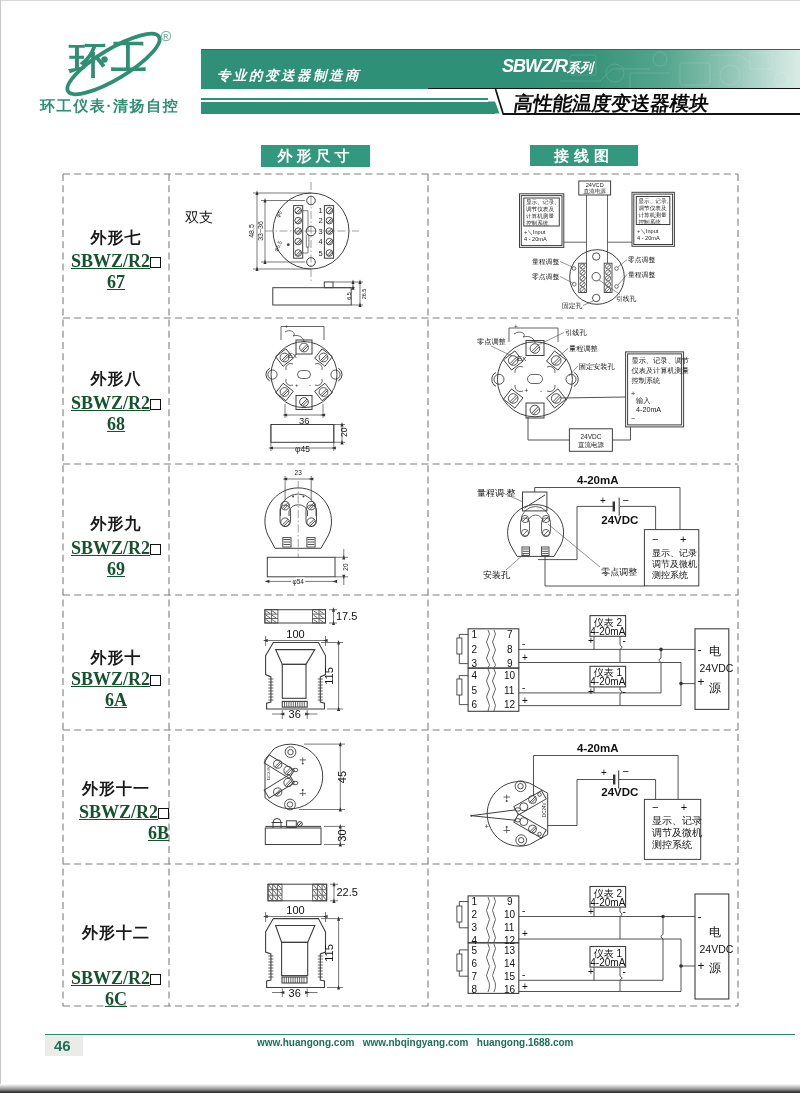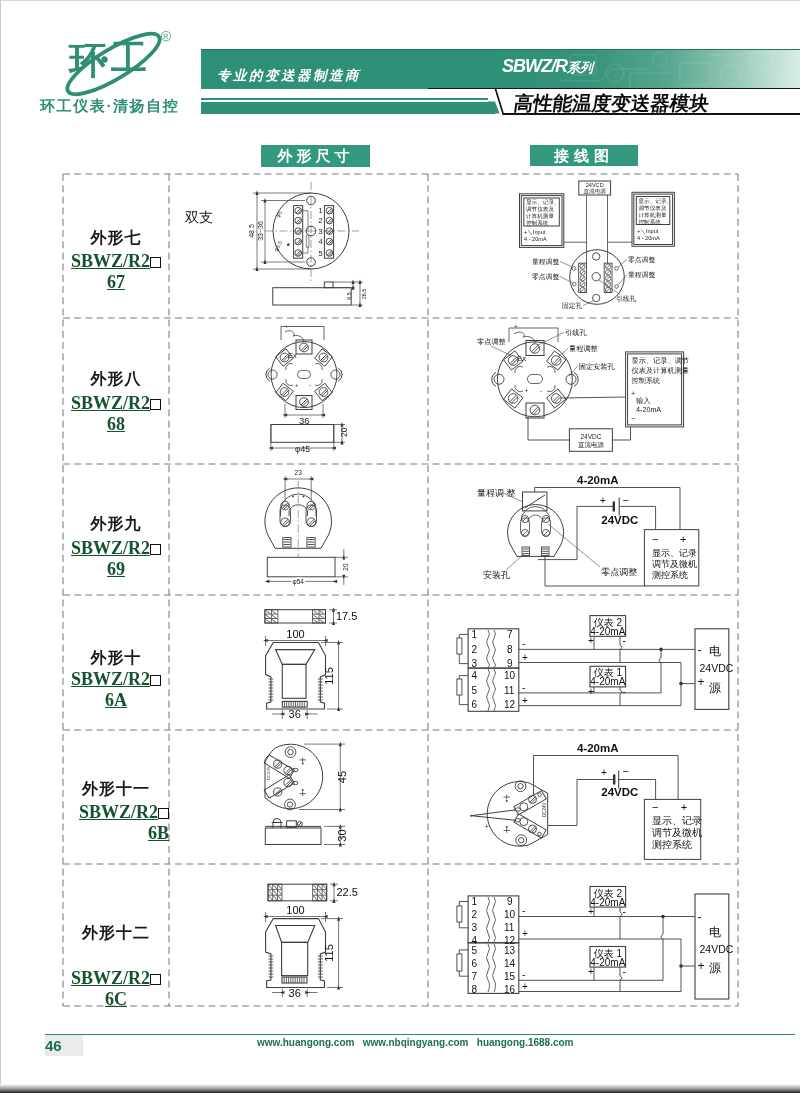--- a/index.html
+++ b/index.html
@@ -1051,14 +1051,14 @@
 <text x="94" y="114">-</text>
 <text x="94" y="126">+</text>
 <text x="160" y="51">+</text>
 <text x="194.5" y="51">-</text>
 <text x="160" y="111">+</text>
 <text x="194.5" y="111">-</text>
 </g>
 </svg>
 
 <div class="abs" style="left:45px;top:1033.5px;width:750px;height:1.6px;background:#2a8a6e;"></div>
-<div class="abs" style="left:45px;top:1035px;width:38px;height:21px;background:#ebebe9;color:#1c6f58;font-weight:bold;font-size:15px;line-height:21px;box-sizing:border-box;">46</div>
+<div class="abs" style="left:45px;top:1035px;width:38px;height:21px;background:#ebebe9;color:#1c6f58;font-weight:bold;font-size:15px;line-height:21px;padding-left:9px;box-sizing:border-box;">46</div>
 <div class="abs" style="left:257px;top:1037px;width:320px;font-size:10px;font-weight:bold;color:#1c6f58;">www.huangong.com&nbsp;&nbsp;&nbsp;www.nbqingyang.com&nbsp;&nbsp;&nbsp;huangong.1688.com</div>
 
 </body></html>

